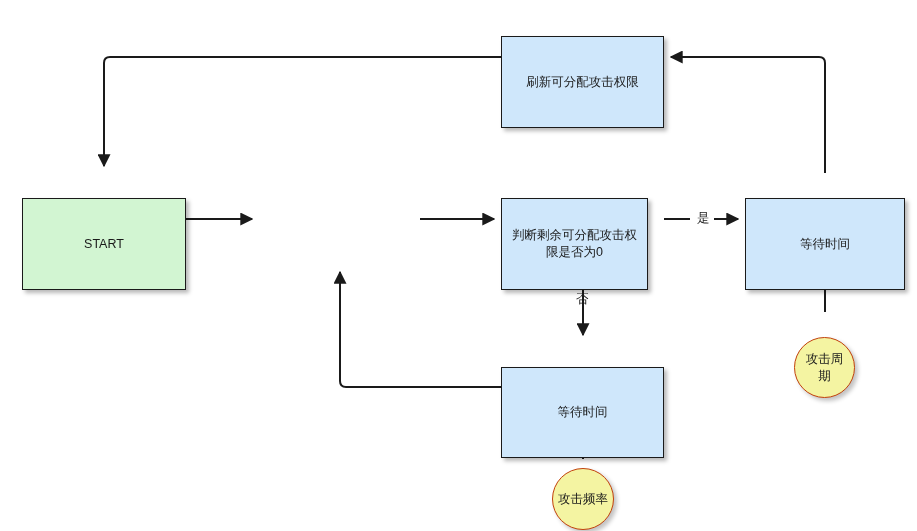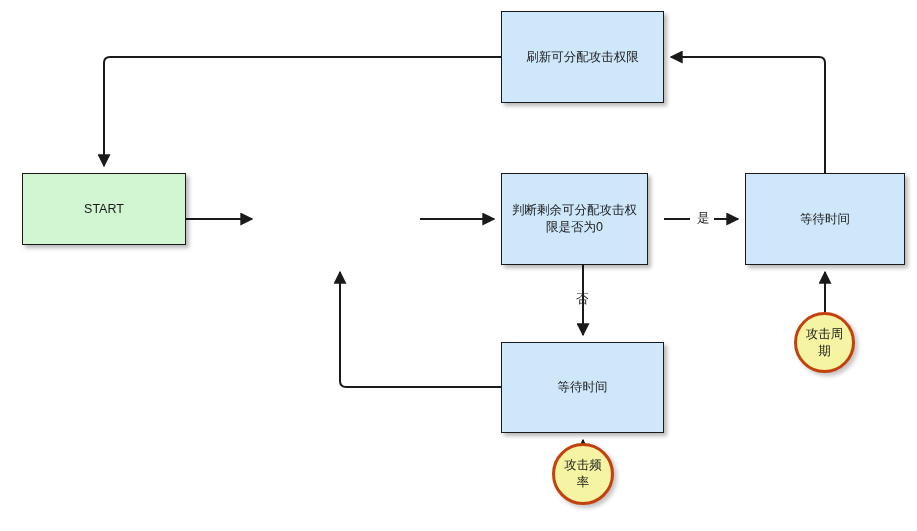--- a/index.html
+++ b/index.html
@@ -31,36 +31,37 @@
     display: flex;
     align-items: center;
     justify-content: center;
     text-align: center;
     color: #1a1a1a;
     font-size: 12.5px;
     line-height: 17px;
     border: 1px solid #1a1a1a;
     box-shadow: 3px 3px 4px rgba(0,0,0,0.28);
     z-index: 3;
+    margin-top: 25px;
   }
   .node .label {
     display: block;
     padding: 0 5px;
     white-space: pre-line;
   }
   .node.process {
     background: #cfe7fb;
   }
   .node.start {
     background: #d2f5d2;
   }
   .node.ellipse {
     border-radius: 50%;
     background: #f4f4a2;
-    border: 3px solid #c2410c;
+    border: 1px solid #c2410c;
     box-shadow: 3px 3px 4px rgba(0,0,0,0.24);
     font-size: 12.5px;
   }
   .edge-label {
     position: absolute;
     color: #1a1a1a;
     font-size: 12.5px;
     line-height: 14px;
     background: transparent;
     z-index: 4;
@@ -95,21 +96,21 @@
 
     <path d="M 583 459 L 583 440" fill="none" stroke="#1a1a1a" stroke-width="2" marker-end="url(#arrow)"></path>
 
     <path d="M 825 312 L 825 272" fill="none" stroke="#1a1a1a" stroke-width="2" marker-end="url(#arrow)"></path>
   </svg>
 
   <div class="node process" style="left:501px; top:11px; width:163px; height:92px;">
     <span class="label">刷新可分配攻击权限</span>
   </div>
 
-  <div class="node start" style="left:22px; top:173px; width:164px; height:72px;">
+  <div class="node start" style="left:22px; top:173px; width:164px; height:92px;">
     <span class="label">START</span>
   </div>
 
 
   <div class="node process" style="left:501px; top:173px; width:147px; height:92px;">
     <span class="label">判断剩余可分配攻击权限是否为0</span>
   </div>
 
   <div class="node process" style="left:745px; top:173px; width:160px; height:92px;">
     <span class="label">等待时间</span>

